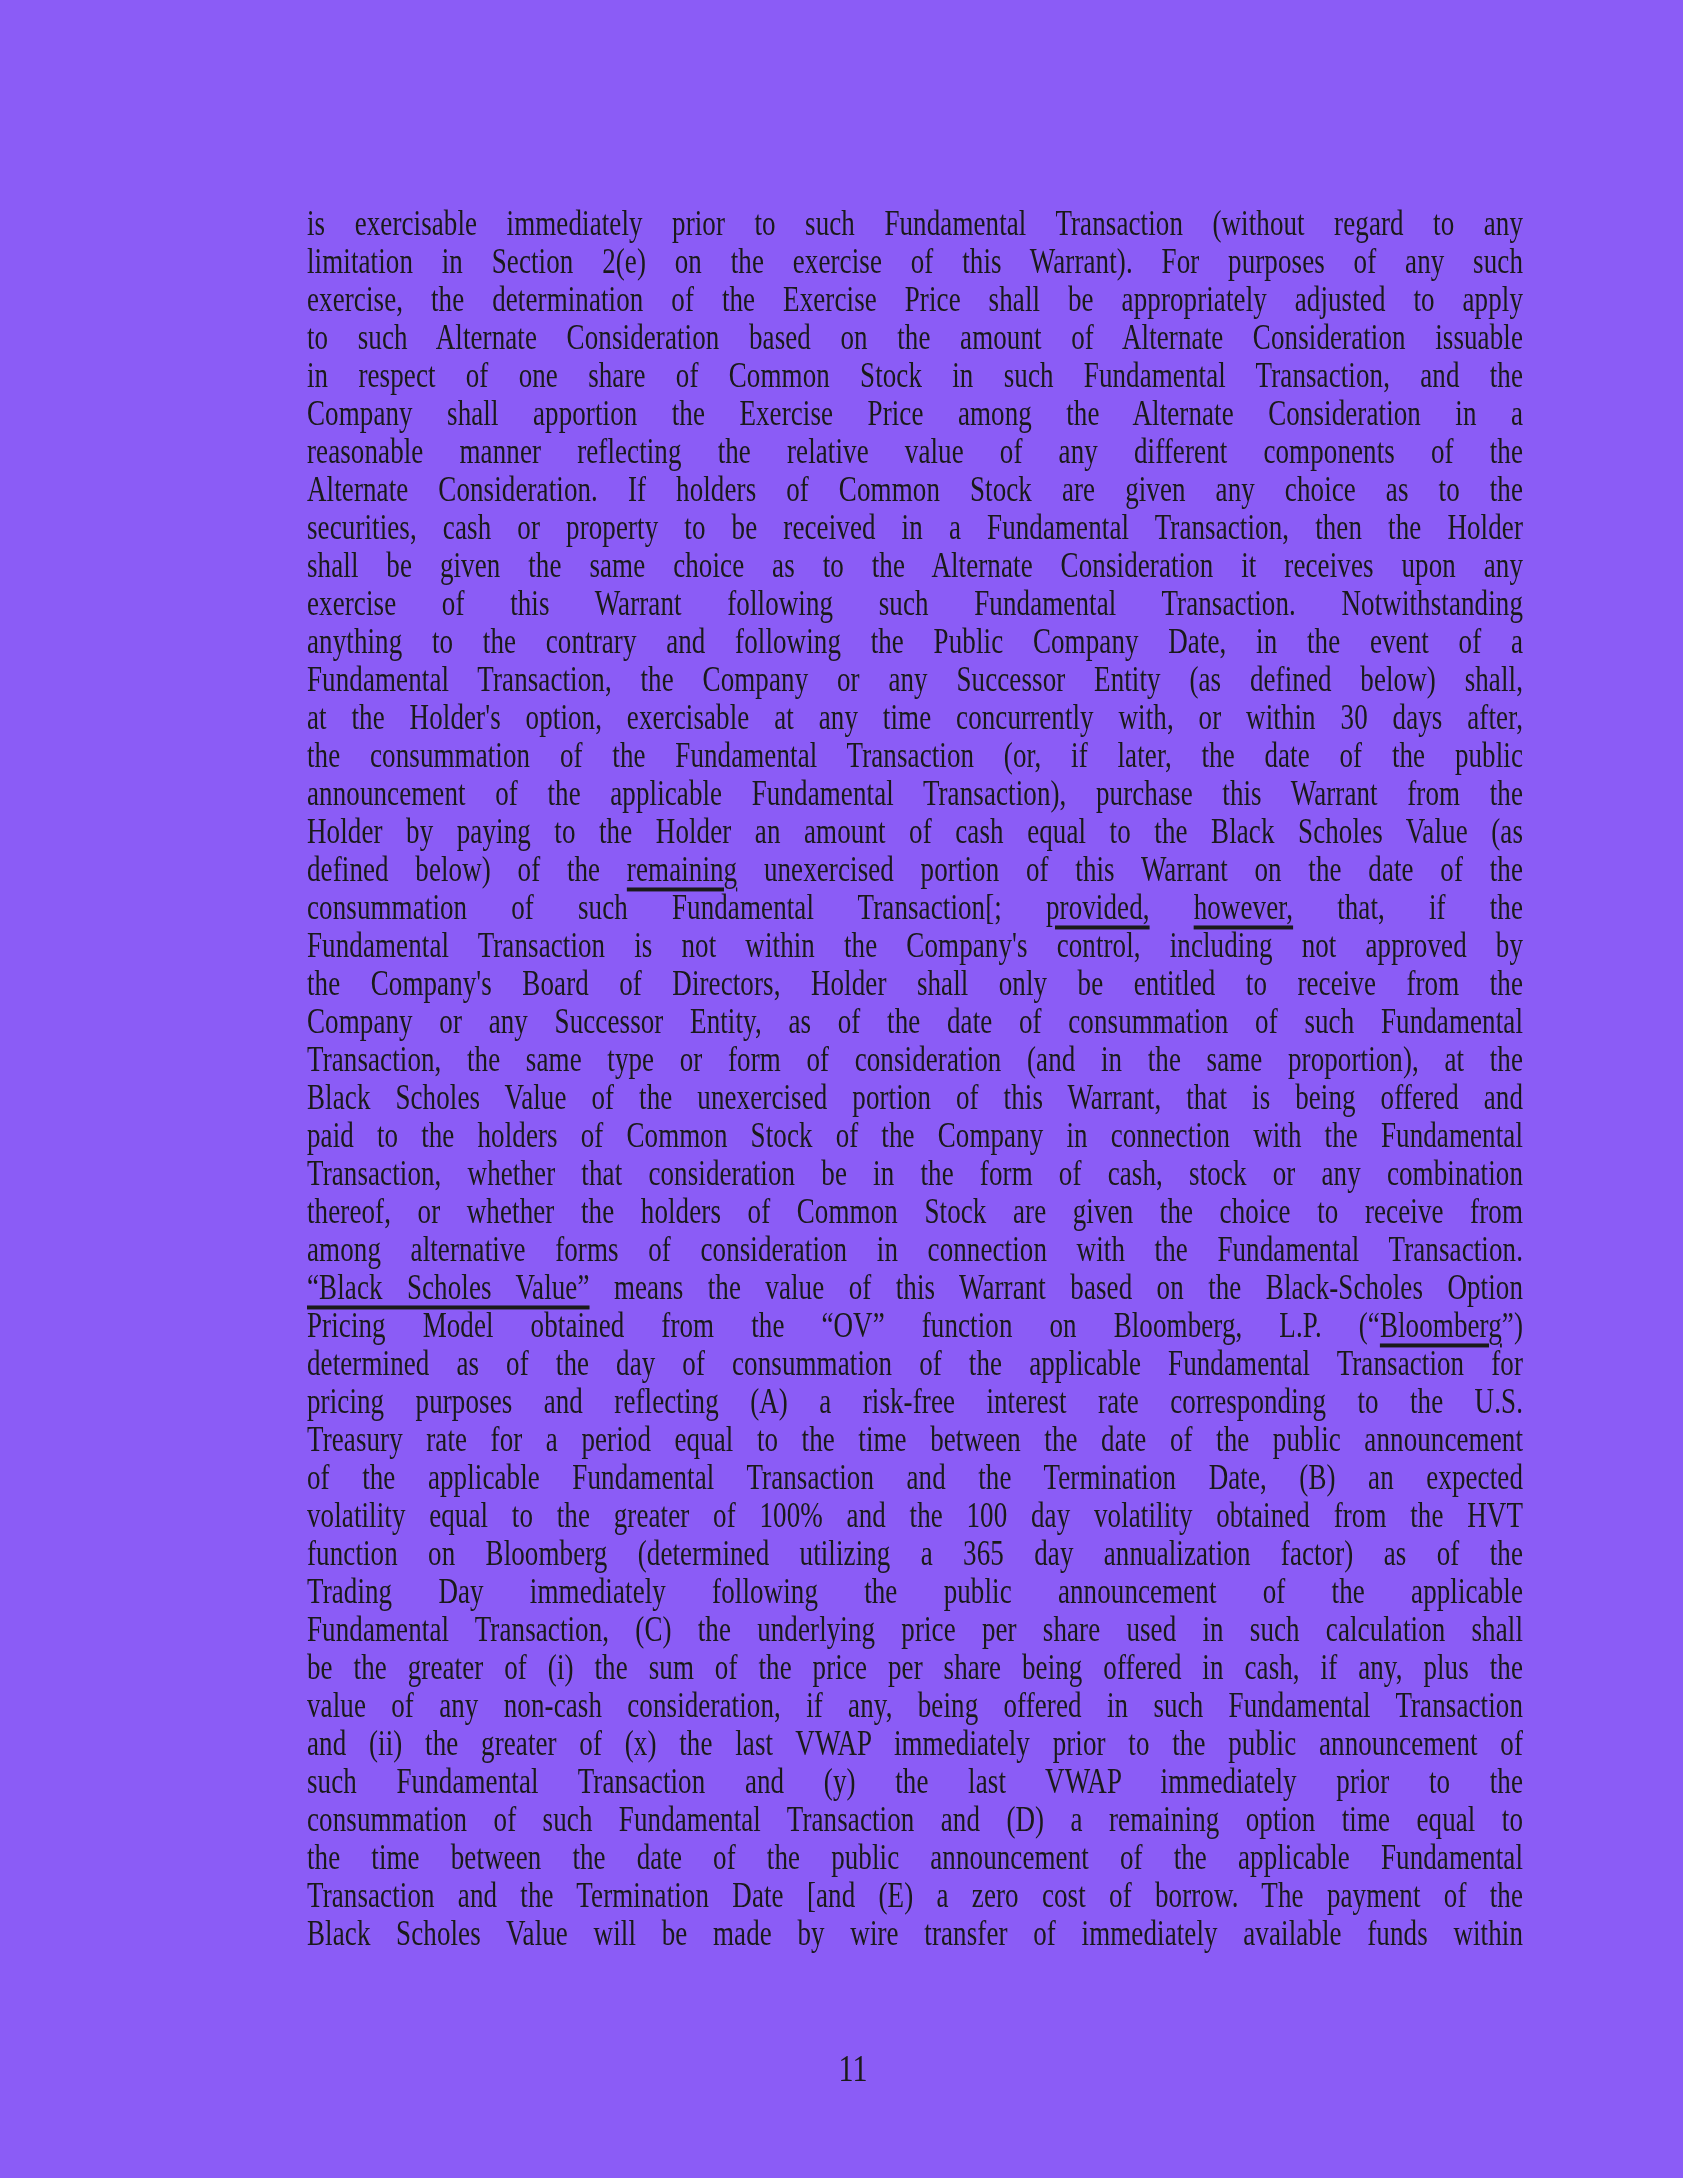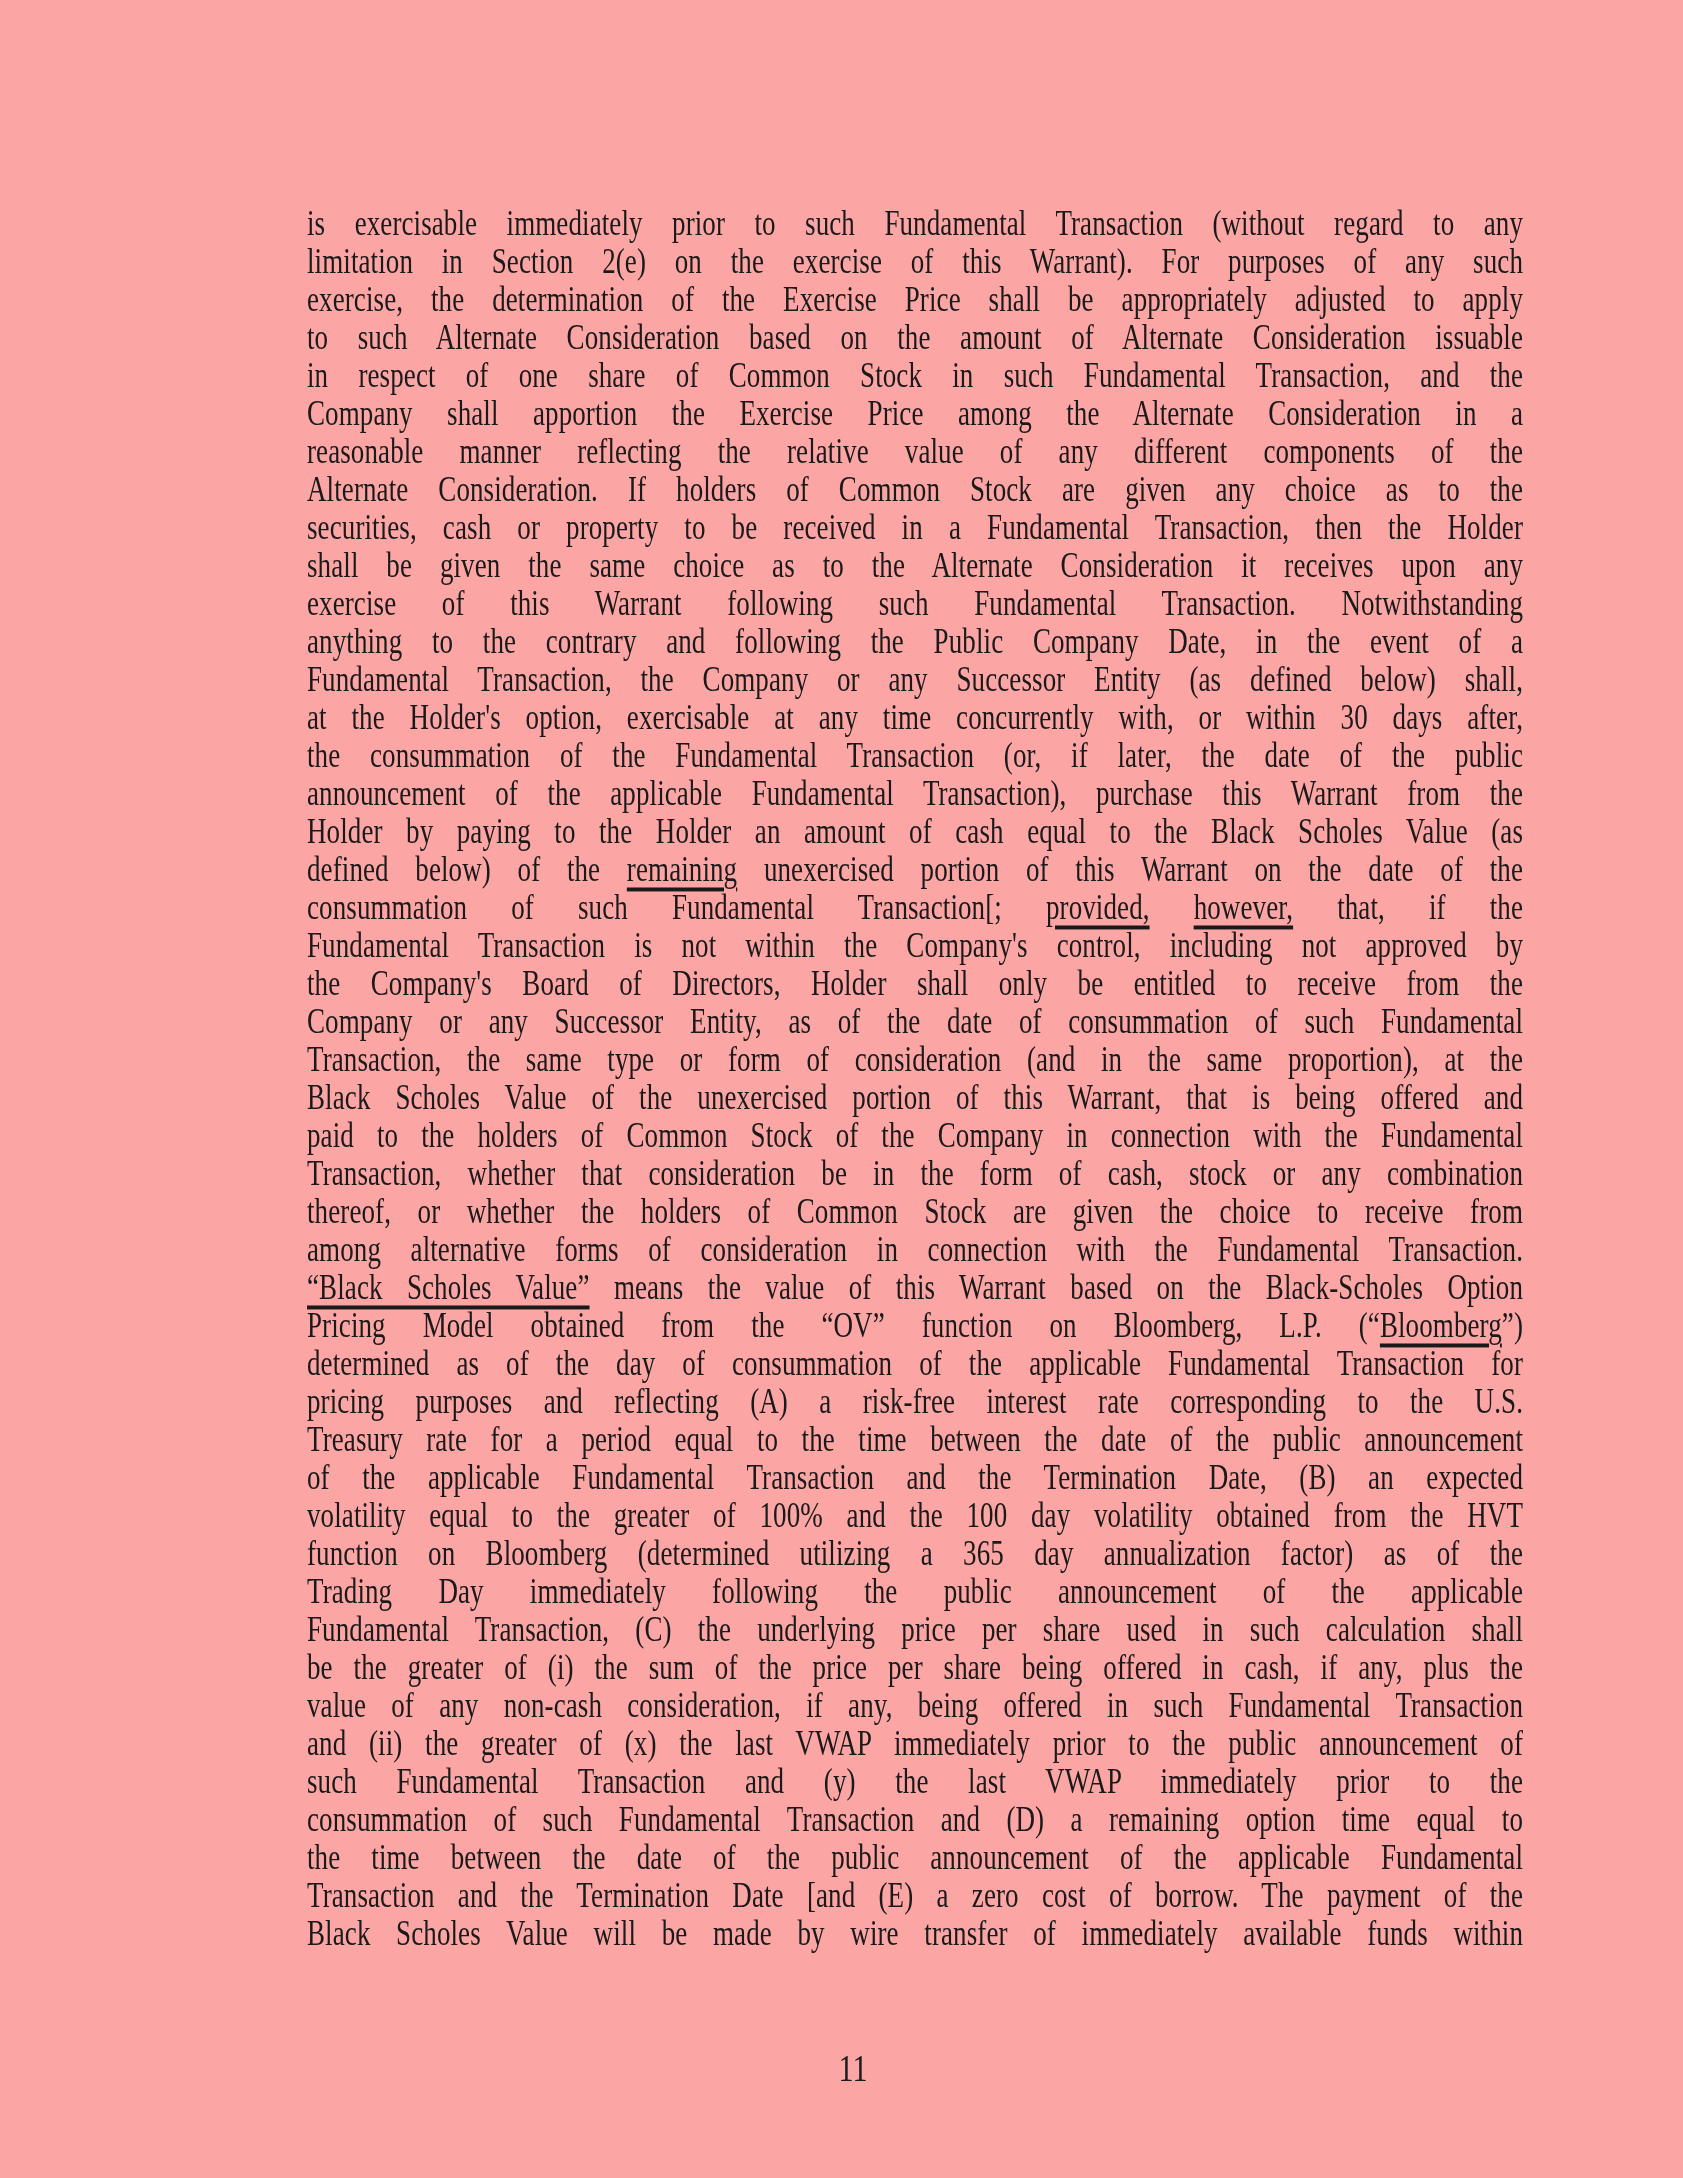--- a/index.html
+++ b/index.html
@@ -8,21 +8,21 @@
     width: 1683px;
     height: 2178px;
     background: #ffffff;
     overflow: hidden;
   }
   .page {
     position: absolute;
     left: 0; top: 0;
     width: 1683px;
     height: 2178px;
-    background: #fca5a5;
+    background: #8b5cf6;
     font-family: "Liberation Serif", "DejaVu Serif", serif;
     color: #1a1a1a;
   }
   .doc-text {
     position: absolute;
     left: 307px;
     top: 204px;
     width: 1216px;
   }
   .line {

